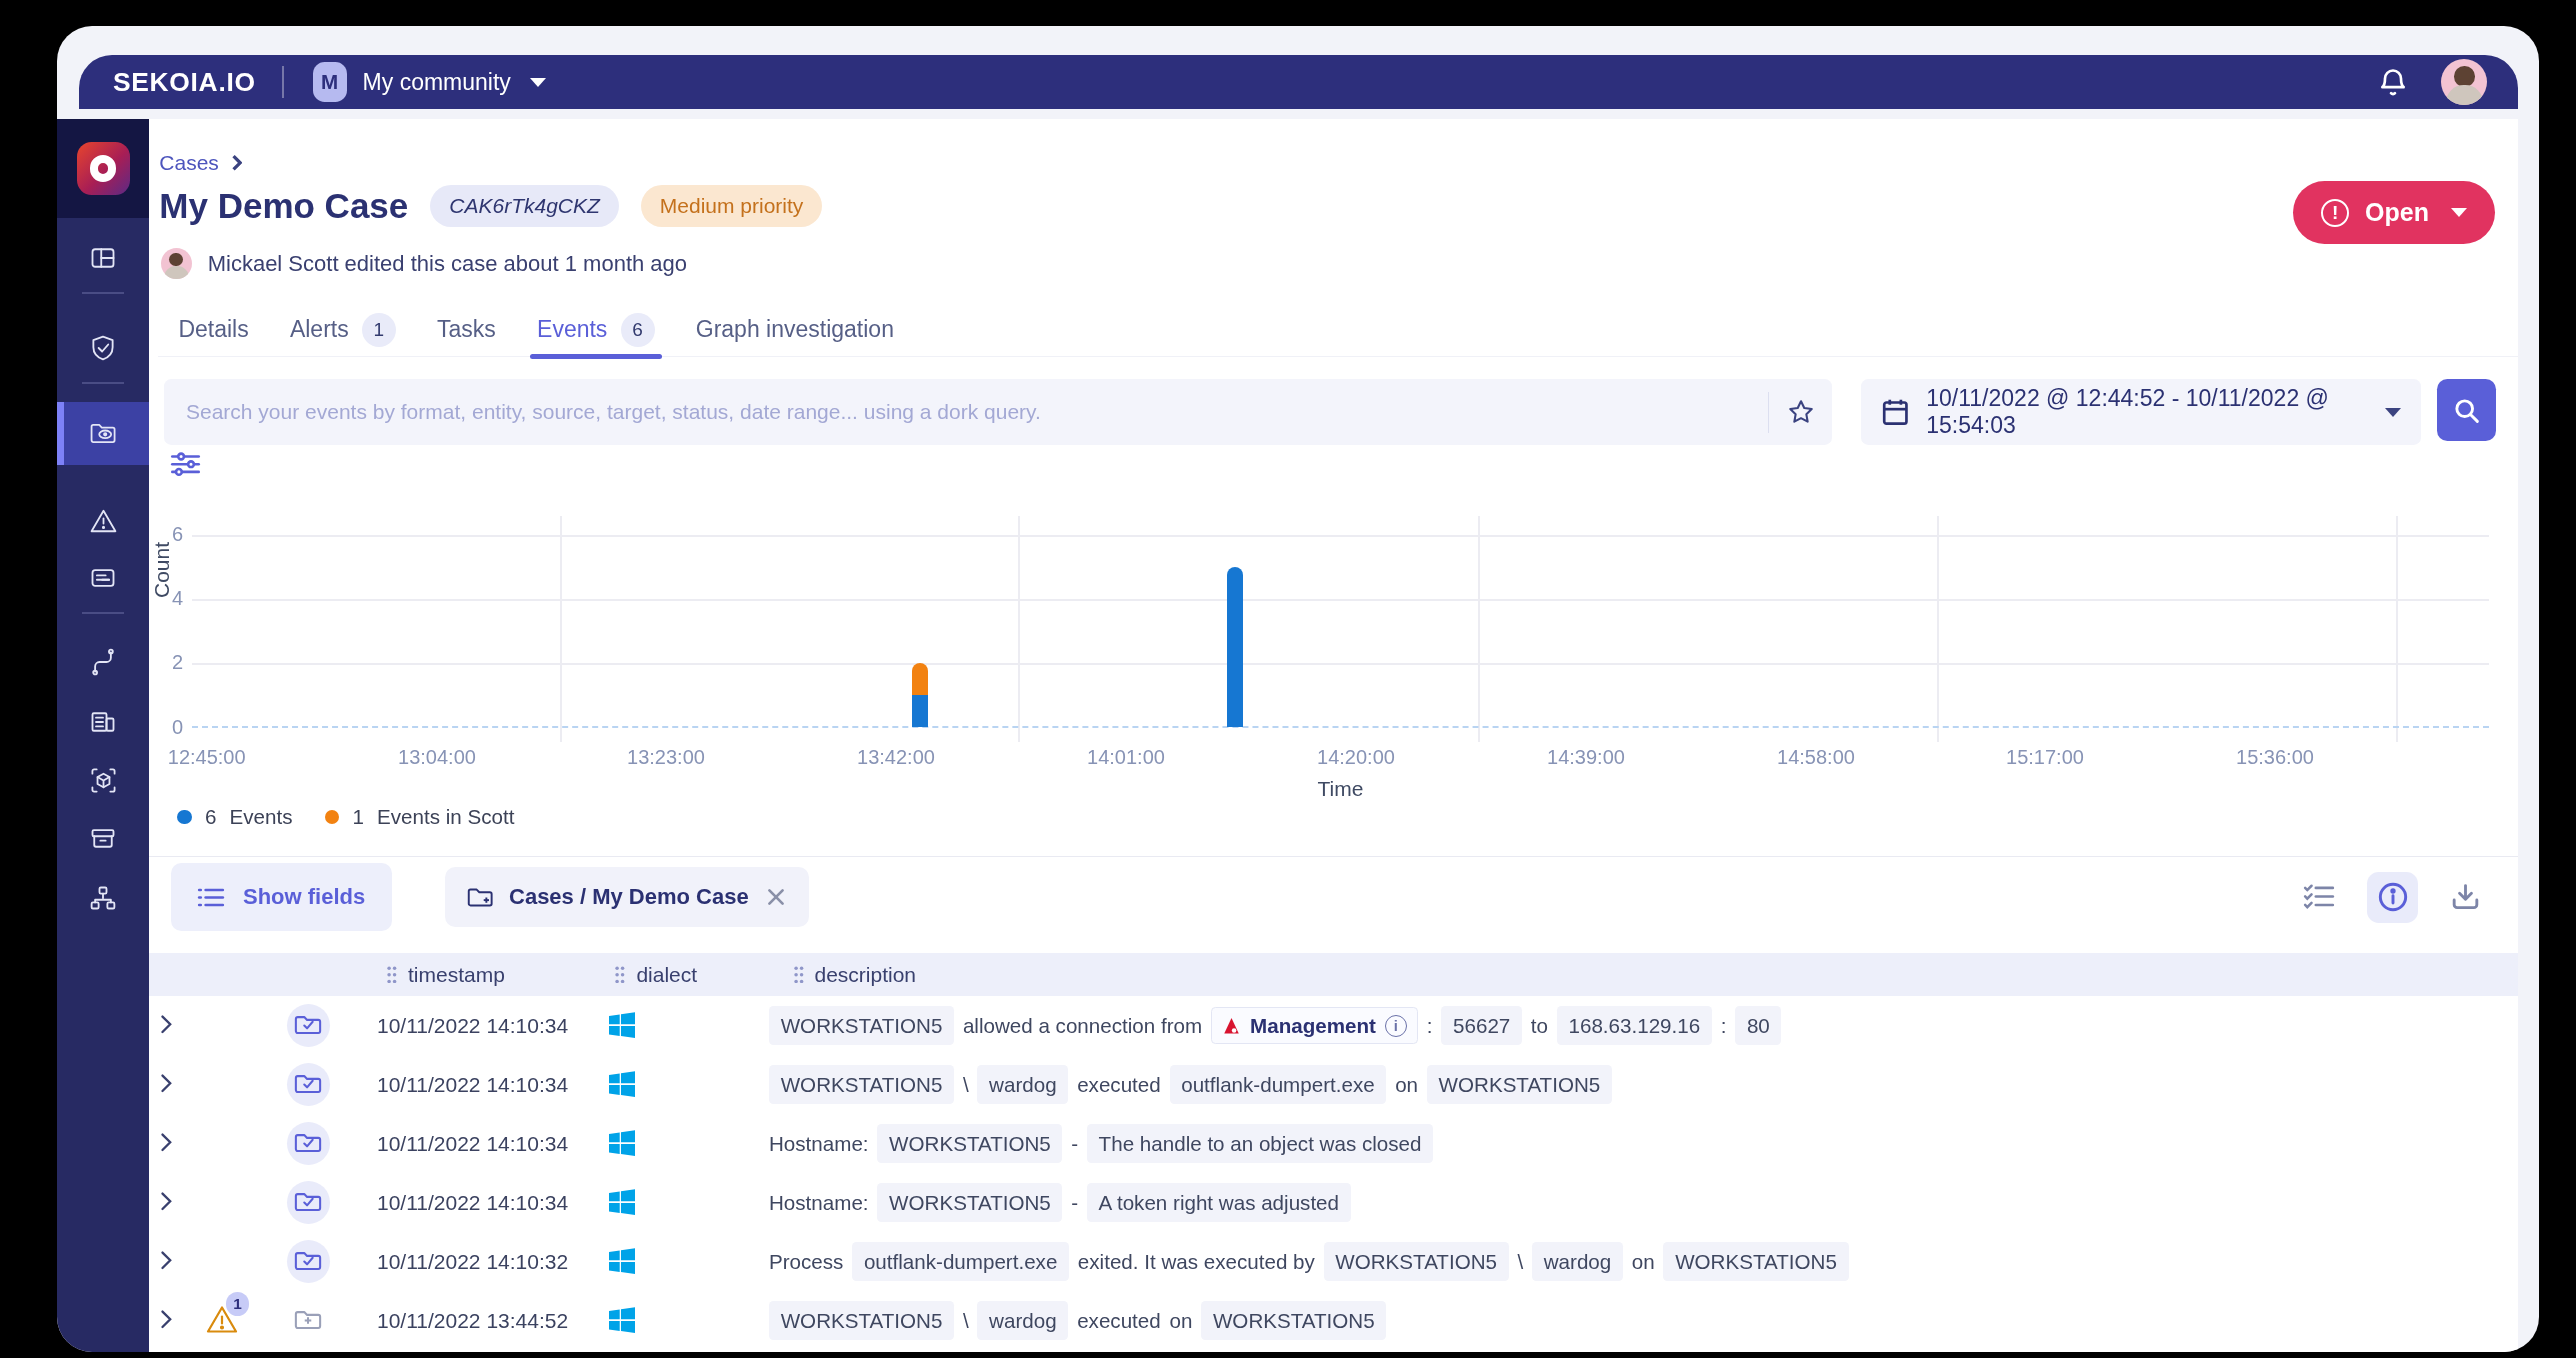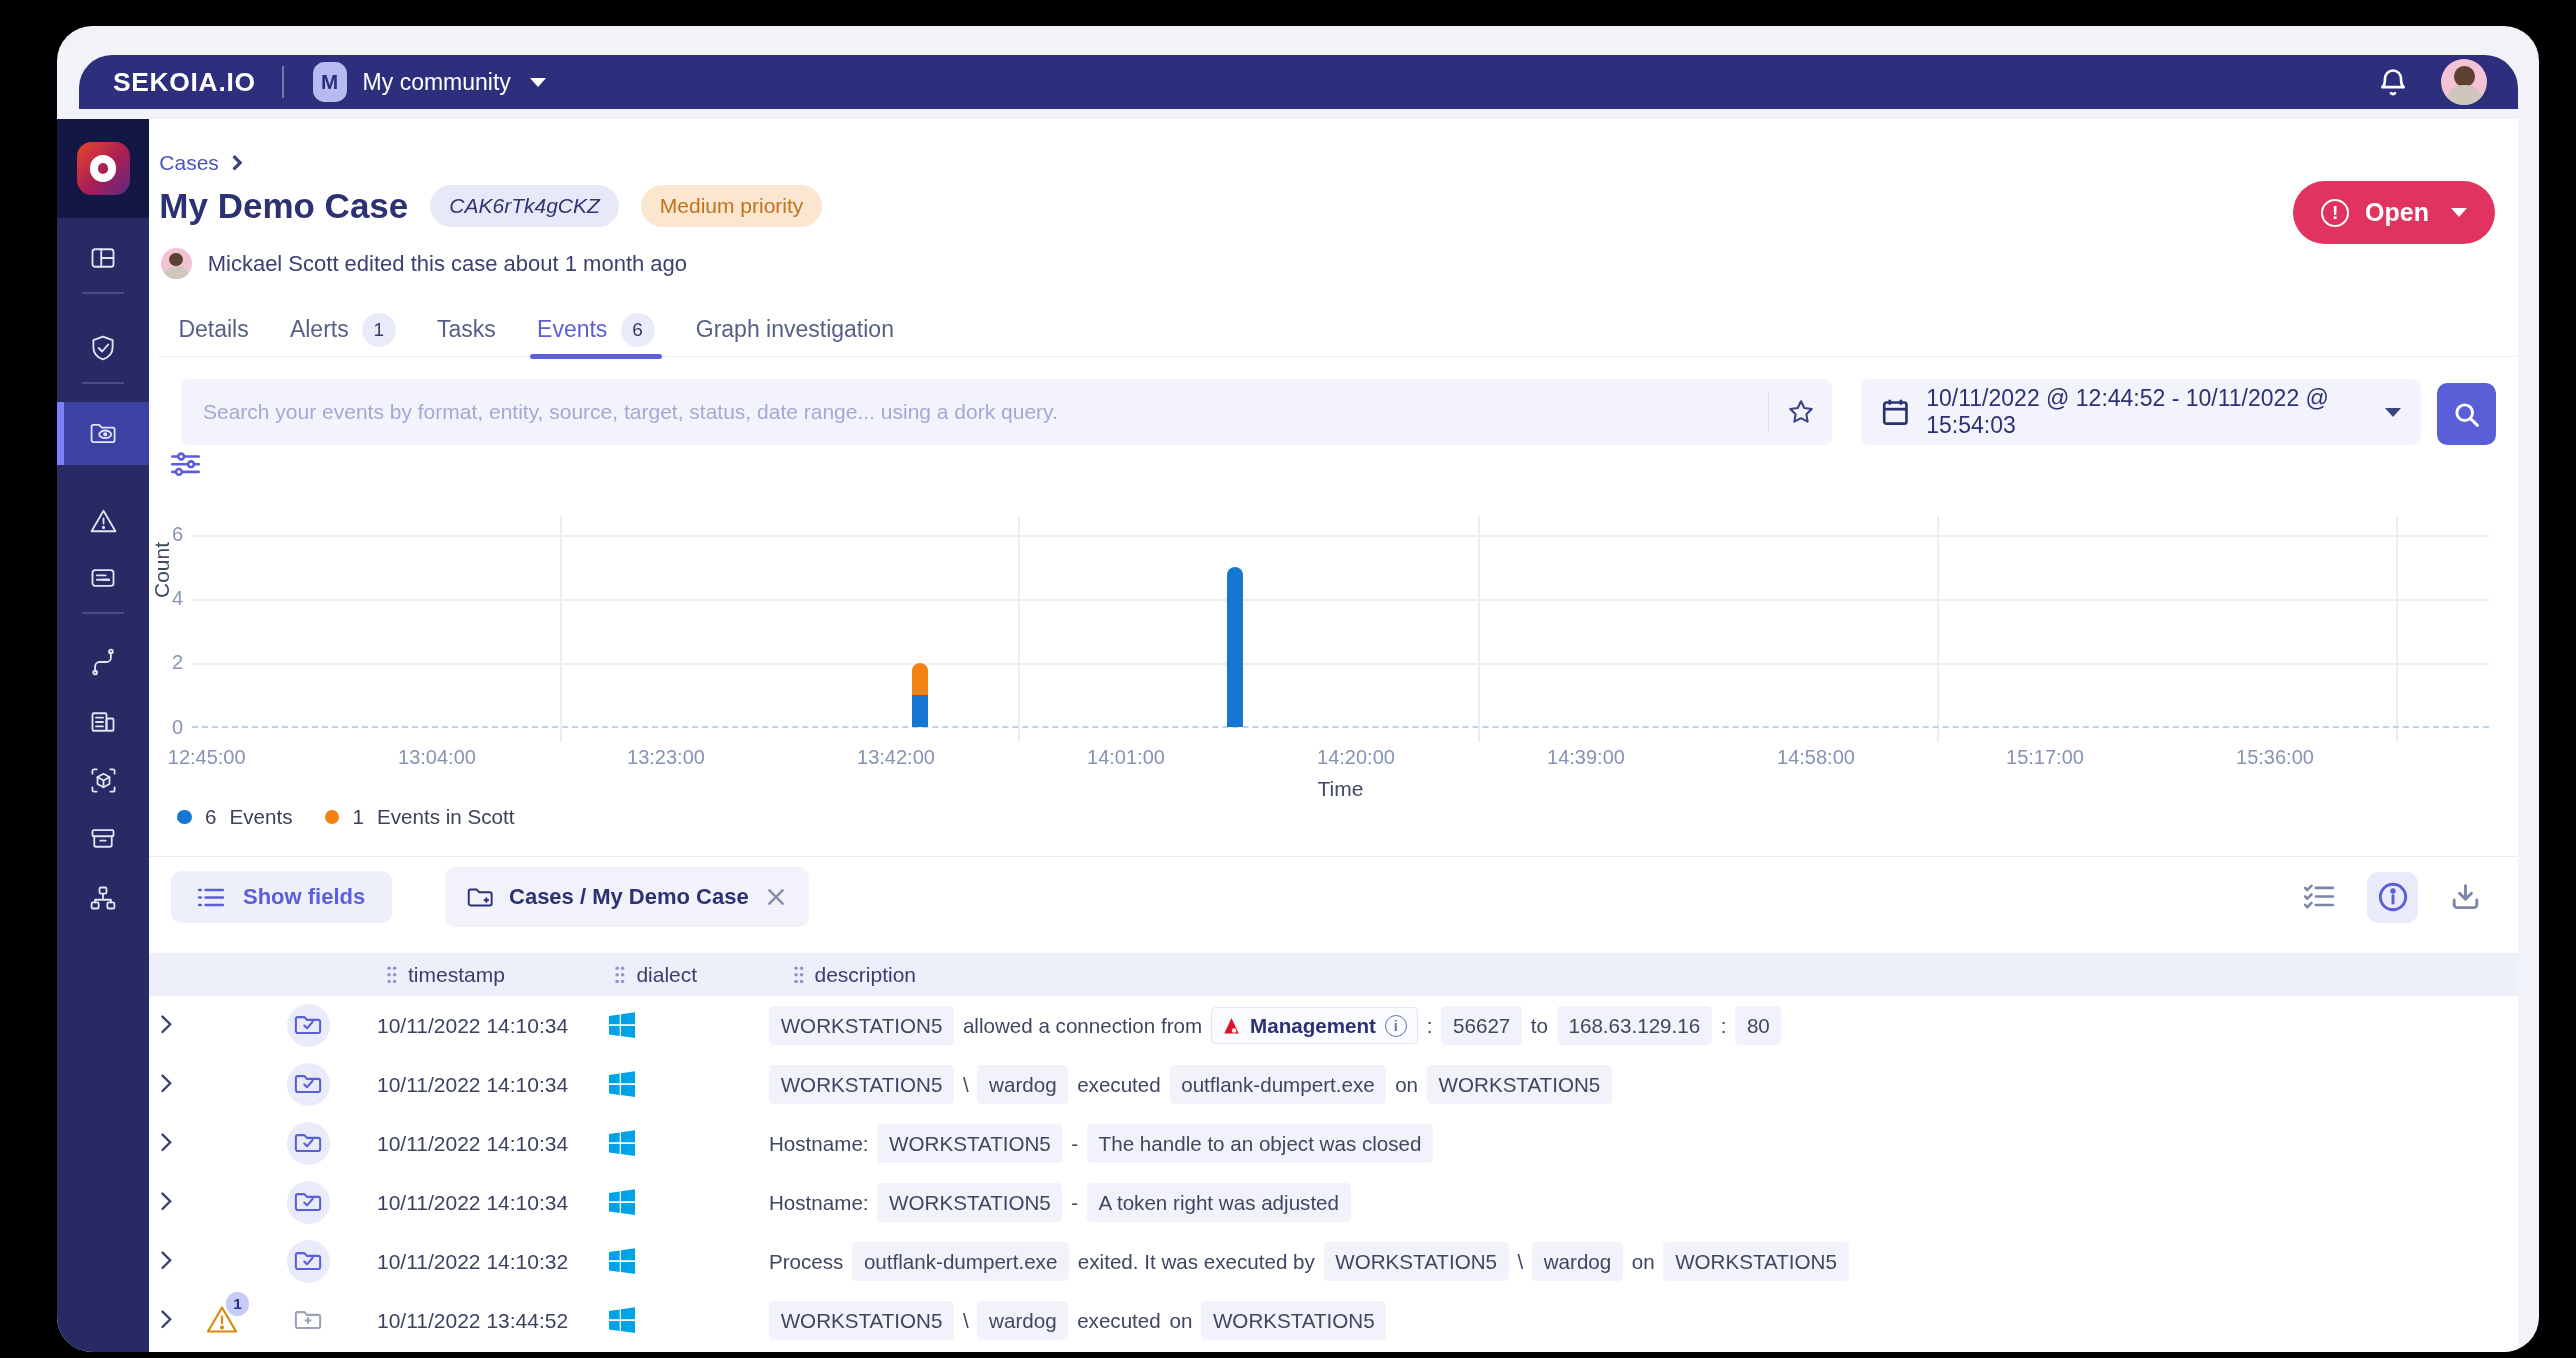--- a/index.html
+++ b/index.html
@@ -65,21 +65,21 @@
   .tabs { position:absolute; left:8.8px; top:184px; right:0; height:54px; display:flex; border-bottom:1.5px solid #f0f1f7; }
   .tab { position:relative; display:flex; align-items:center; gap:13.2px; padding:0 20.6px; font-size:23px;
     color:#565f86; cursor:pointer; }
   .tab.active { color:#5a5fd8; }
   .tab.active::after { content:''; position:absolute; left:13.2px; right:13.2px; bottom:-2.9px; height:5.1px;
     background:#5a5fd8; border-radius:2.9px; }
   .tab .badge { min-width:34px; height:34px; border-radius:50%; background:#e9ebf9; color:#323a6e;
     font-size:19px; display:flex; align-items:center; justify-content:center; }
 
   
-  .search-row { position:absolute; left:32px; right:22px; top:260px; height:66px; display:flex; align-items:flex-end; }
+  .search-row { position:absolute; left:15px; right:22px; top:260px; height:66px; display:flex; align-items:flex-start; }
   .search-box { flex:1; height:66px; background:#f3f4fb; border-radius:7.3px; display:flex; align-items:center;
     padding:0 17.6px 0 22px; margin-right:29px; }
   .search-box .ph { flex:1; font-size:21px; color:#a3a8d4; }
   .search-box .vsep { width:1.5px; height:41px; background:#dcdff0; margin-right:17.6px; }
   .date-box { width:560px; height:66px; background:#f3f4fb; border-radius:7.3px; display:flex; align-items:center;
     padding:0 20.6px; margin-right:16px; }
   .date-box .dtxt { font-size:23px; color:#2b3172; margin-left:17.6px; }
   .date-box .caret-down { border-top-color:#3b4380; margin-left:auto; }
   .search-btn { width:59px; height:62px; background:#5a5fd8; border:none; border-radius:10.3px;
     display:flex; align-items:center; justify-content:center; cursor:pointer; }
@@ -102,21 +102,21 @@
   .bar .seg.orange { background:#f28211; }
 
   .legend { position:absolute; left:28px; top:686px; display:flex; align-items:center; gap:32px; }
   .legend .item { display:flex; align-items:center; gap:13.2px; font-size:20.6px; color:#3c4257; }
   .legend .dot { width:14.7px; height:14.7px; border-radius:50%; }
 
   .section-div { position:absolute; left:0; right:0; top:737px; height:0.7px; background:#e9eaf2; }
 
   
   .toolbar { position:absolute; left:22px; top:748px; height:60px; display:flex; align-items:center; gap:53px; }
-  .show-fields { height:52px; background:#edeffb; border:none; border-radius:10.3px; display:flex;
+  .show-fields { height:68px; background:#edeffb; border:none; border-radius:10.3px; display:flex;
     align-items:center; gap:17.6px; padding:0 26.4px; cursor:pointer; }
   .show-fields .lbl { font-size:22px; font-weight:600; color:#5a5fd8; }
   .filter-chip { height:60px; background:#f1f2fa; border-radius:10.3px; display:flex; align-items:center;
     gap:16px; padding:0 22px; }
   .filter-chip .lbl { font-size:22px; font-weight:600; color:#2b3172; }
   .tool-icons { position:absolute; right:37px; top:748px; height:60px; display:flex; align-items:center; gap:32px; }
   .info-btn { width:51px; height:51px; background:#e9ebfa; border:none; border-radius:11.7px;
     display:flex; align-items:center; justify-content:center; cursor:pointer; }
 
   

